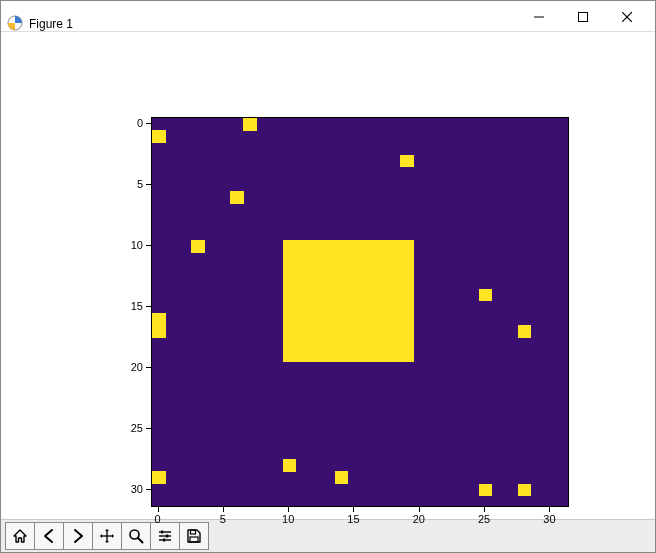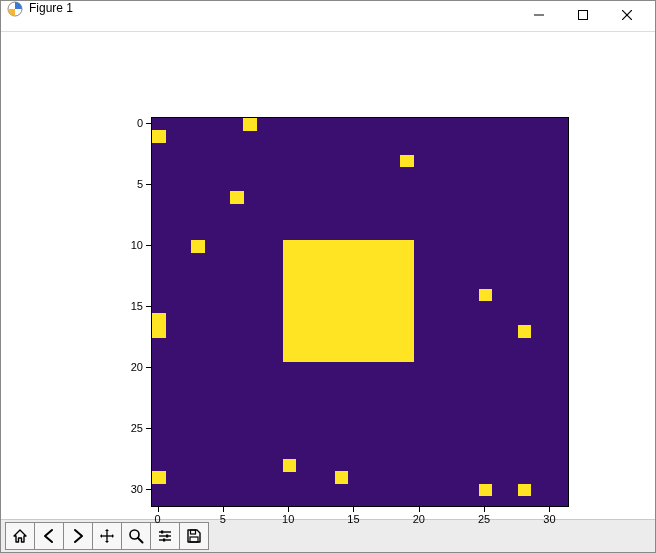--- a/index.html
+++ b/index.html
@@ -14,21 +14,21 @@
     width: 656px; height: 553px;
     border: 1px solid #888;
     box-sizing: border-box;
     display: flex; flex-direction: column;
     background: #f0f0f0;
   }
   .titlebar {
     height: 30px;
     background: #fff;
     border-bottom: 1px solid #ddd;
-    display: flex; align-items: flex-start;
+    display: flex; align-items: flex-end;
     padding: 0 6px;
   }
   .titlebar .appicon {
     width: 16px; height: 16px;
     margin-right: 6px;
     display: inline-block;
   }
   .titlebar .title {
     flex: 0 0 auto;
     color: #000;

